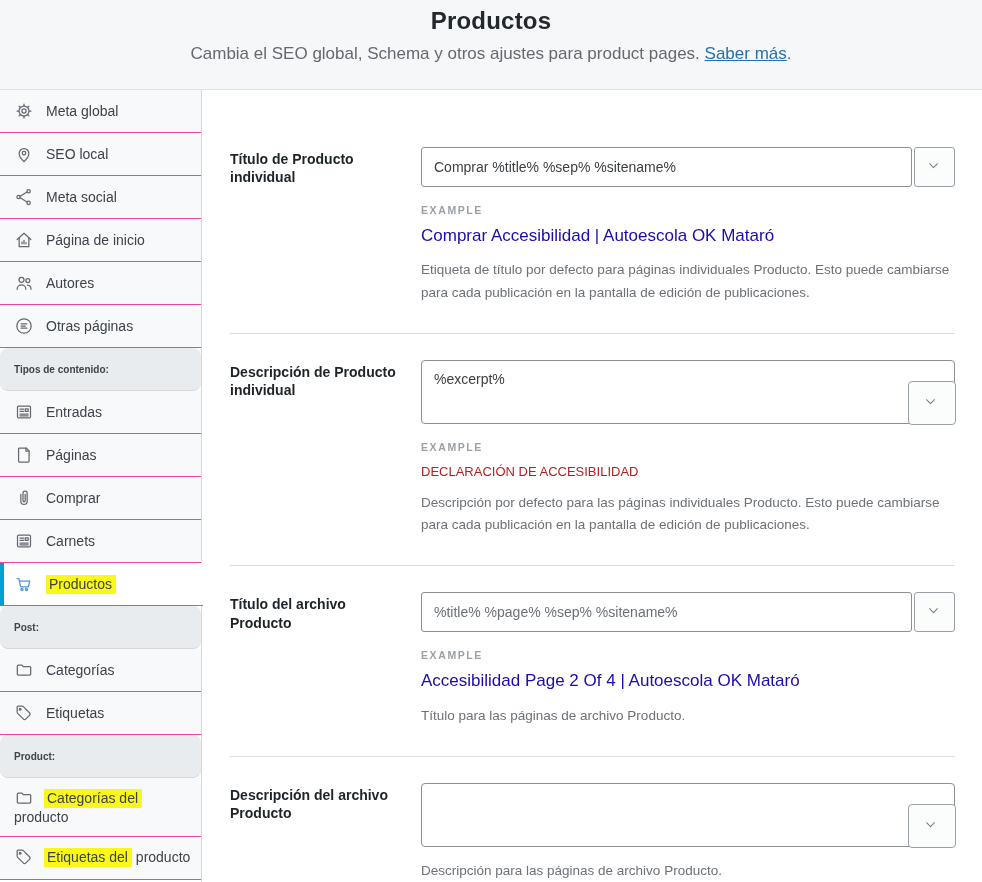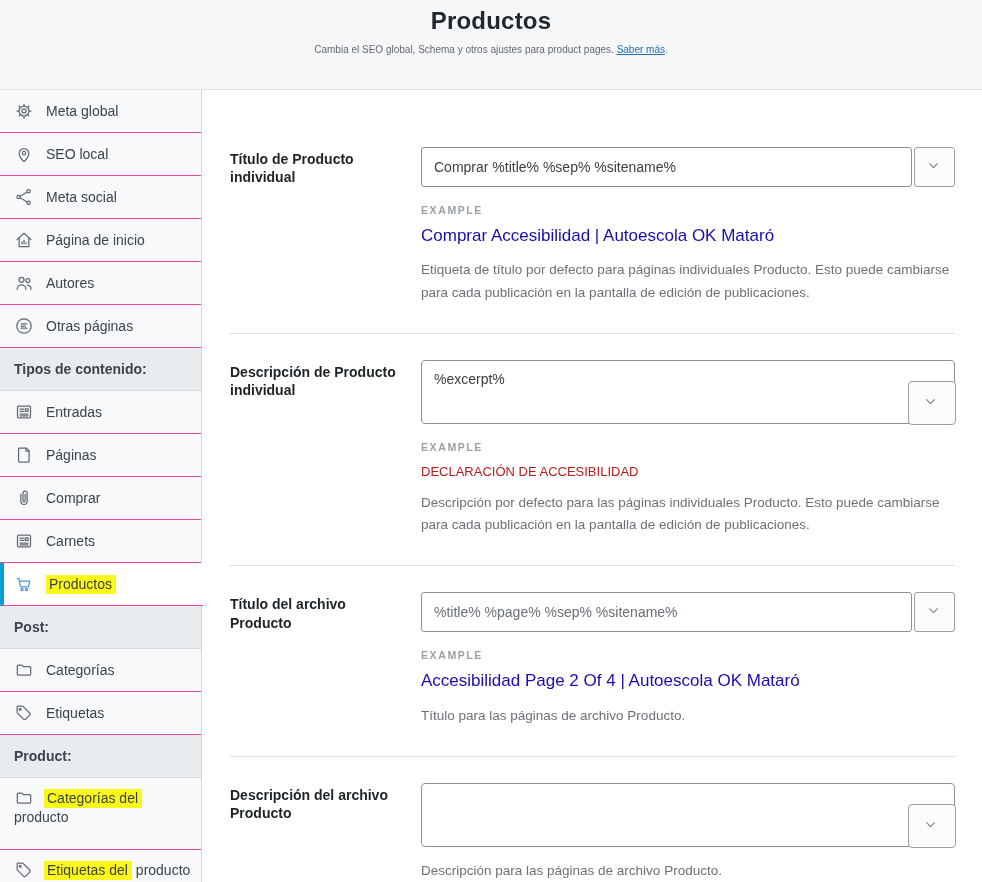--- a/index.html
+++ b/index.html
@@ -9,49 +9,49 @@
     -webkit-font-smoothing:antialiased;color:#3c434a;
   }
   .page{width:982px;height:882px;overflow:hidden;display:flex;flex-direction:column;}
 
   
   .page-header{
     height:90px;box-sizing:border-box;background:#f6f7f8;
     border-bottom:1px solid #dfe2e5;text-align:center;padding-top:7px;flex-shrink:0;
   }
   .page-title{margin:0;font-size:24px;font-weight:600;color:#23282d;letter-spacing:.2px;}
-  .page-subtitle{margin:9px 0 0;font-size:10px;color:#646970;}
+  .page-subtitle{margin:9px 0 0;font-size:17px;color:#646970;}
   .page-subtitle a{color:#2271b1;text-decoration:underline;cursor:pointer;}
 
   
   .layout{display:flex;flex:1;min-height:0;}
 
   
   .sidebar{
     width:202px;flex-shrink:0;box-sizing:border-box;
     border-right:1px solid #d5d9dc;background:#fff;
   }
   .nav-item{
     position:relative;box-sizing:border-box;min-height:43px;
     display:flex;align-items:center;gap:12px;
     padding:0 10px 0 14px;background:#f8f9fa;
     border-bottom:1px solid #ec4899;cursor:pointer;
     font-size:14px;color:#3c434a;
   }
-  .nav-item.wrap{display:block;padding-top:10px;padding-bottom:22px;line-height:19px;}
+  .nav-item.wrap{display:block;padding-top:10px;padding-bottom:9px;line-height:19px;}
   .nav-item.wrap .icon{display:inline-block;vertical-align:-5px;margin-right:10px;}
   .nav-item.active{
     background:#fff;border-left:4px solid #00a0d2;padding-left:10px;
     width:203px;z-index:2;
   }
   .nav-item.active .icon{color:#4e94d4;}
   .nav-heading{
     box-sizing:border-box;height:43px;display:flex;align-items:center;
     padding:12px 14px;background:#e9ecee;border-bottom:1px solid #d5d9dc;
-    font-size:14px;font-weight:bold;color:#3c434a;
+    font-size:10px;font-weight:bold;color:#3c434a;border-radius:8px;
   }
   .icon{width:20px;height:20px;flex-shrink:0;color:#646970;display:inline-flex;}
   .icon svg{width:20px;height:20px;}
   .hl{background:#fbf719;padding:1px 4px 2px 3px;}
 
   
   .content{flex:1;min-width:0;padding:0 27px 0 28px;background:#fff;overflow:hidden;}
   .field-section{padding:26px 0 29px;border-bottom:1px solid #dcdfe2;}
   .field-section:first-child{padding-top:57px;}
   .row{display:flex;gap:20px;}

